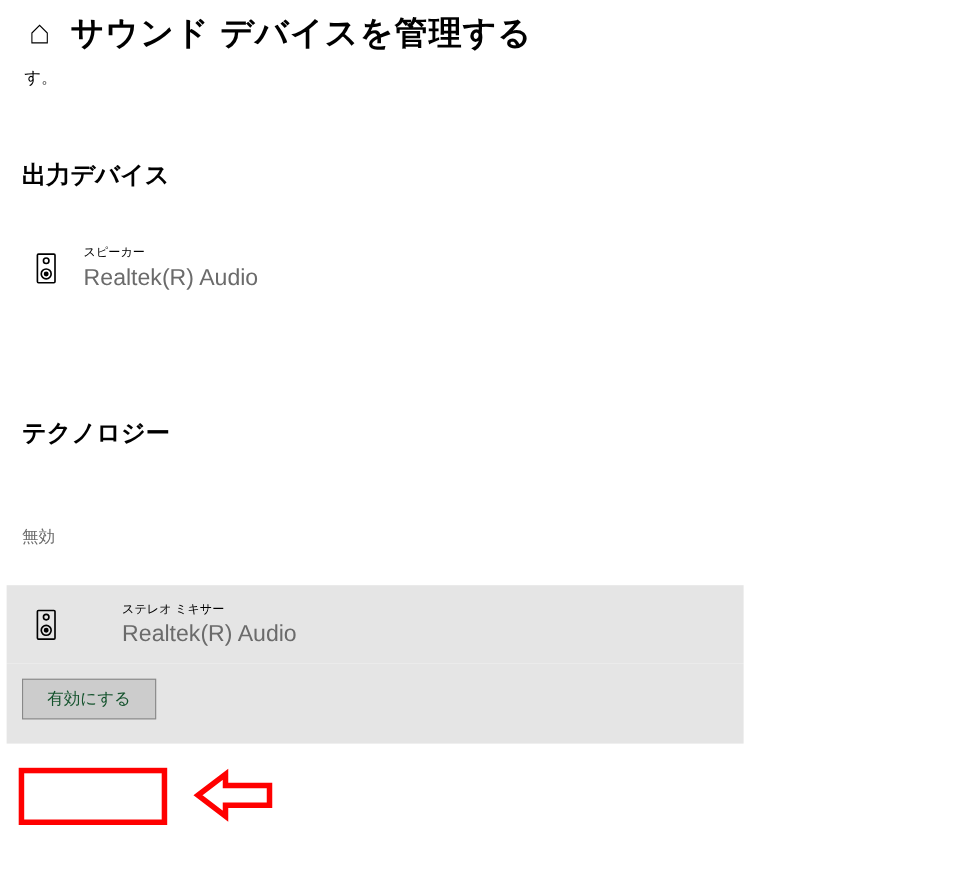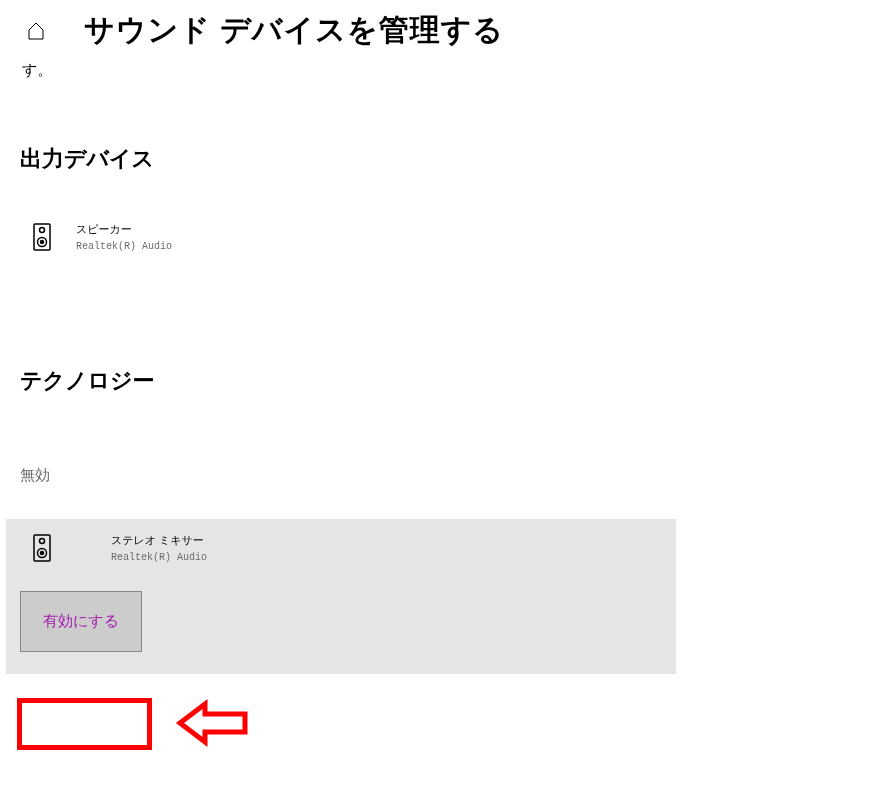--- a/index.html
+++ b/index.html
@@ -5,51 +5,51 @@
     * { margin: 0; padding: 0; box-sizing: border-box; }
     body {
       font-family: "Yu Gothic UI", "Segoe UI", Meiryo, sans-serif;
       background: #ffffff;
       width: 891px;
       height: 795px;
       color: #000;
       overflow: hidden;
     }
     .page { padding-left: 20px; padding-top: 10px; }
-    .header-row { display: flex; align-items: center; gap: 32px; text-align: right; }
+    .header-row { display: flex; align-items: center; gap: 12px; text-align: right; }
     .home-btn { width: 32px; height: 32px; display: flex; align-items: center; justify-content: center; }
     .page-title { font-size: 30px; font-weight: 600; letter-spacing: 1px; }
     .partial-text { font-size: 15px; color: #000; margin-top: 10px; margin-left: 2px; }
     .section-heading { font-size: 22px; font-weight: 700; margin-top: 64px; }
     .section-sub { font-size: 15px; color: #6b6b6b; margin-top: 70px; }
     .device-list { margin-top: 34px; }
     .device-row {
       display: flex;
       align-items: center;
       width: 670px;
       margin-left: -14px;
       padding: 14px 14px 14px 14px;
     }
     .device-row.selected { background: #e5e5e5; gap: 35px; }
     .device-icon { width: 44px; display: flex; justify-content: center; align-items: flex-start; flex: 0 0 44px; }
     .device-text { margin-left: 12px; }
     .device-name { font-size: 11px; color: #000; }
-    .device-desc { font-size: 10px; color: #6b6b6b; margin-top: 4px; font-family: Liberation Mono, monospace; }
+    .device-desc { font-size: 21px; color: #6b6b6b; margin-top: 4px; }
     .expanded-panel {
       width: 670px;
       margin-left: -14px;
       background: #e5e5e5;
       padding: 14px 14px 22px 14px;
     }
     .enable-button {
       background: #cccccc;
       border: 1px solid #888;
-      color: #a21caf;
+      color: #14532d;
       font-size: 15px;
-      padding: 20px 22px;
+      padding: 8px 22px;
       cursor: pointer;
       font-family: Liberation Mono, monospace;
     }
     .annotation-box {
       position: absolute;
       border: 5px solid #ff0000;
       pointer-events: none;
     }
     .arrow-annotation { position: absolute; pointer-events: none; }
     .input-section-heading { font-size: 22px; font-weight: 600; margin-top: 100px; }

